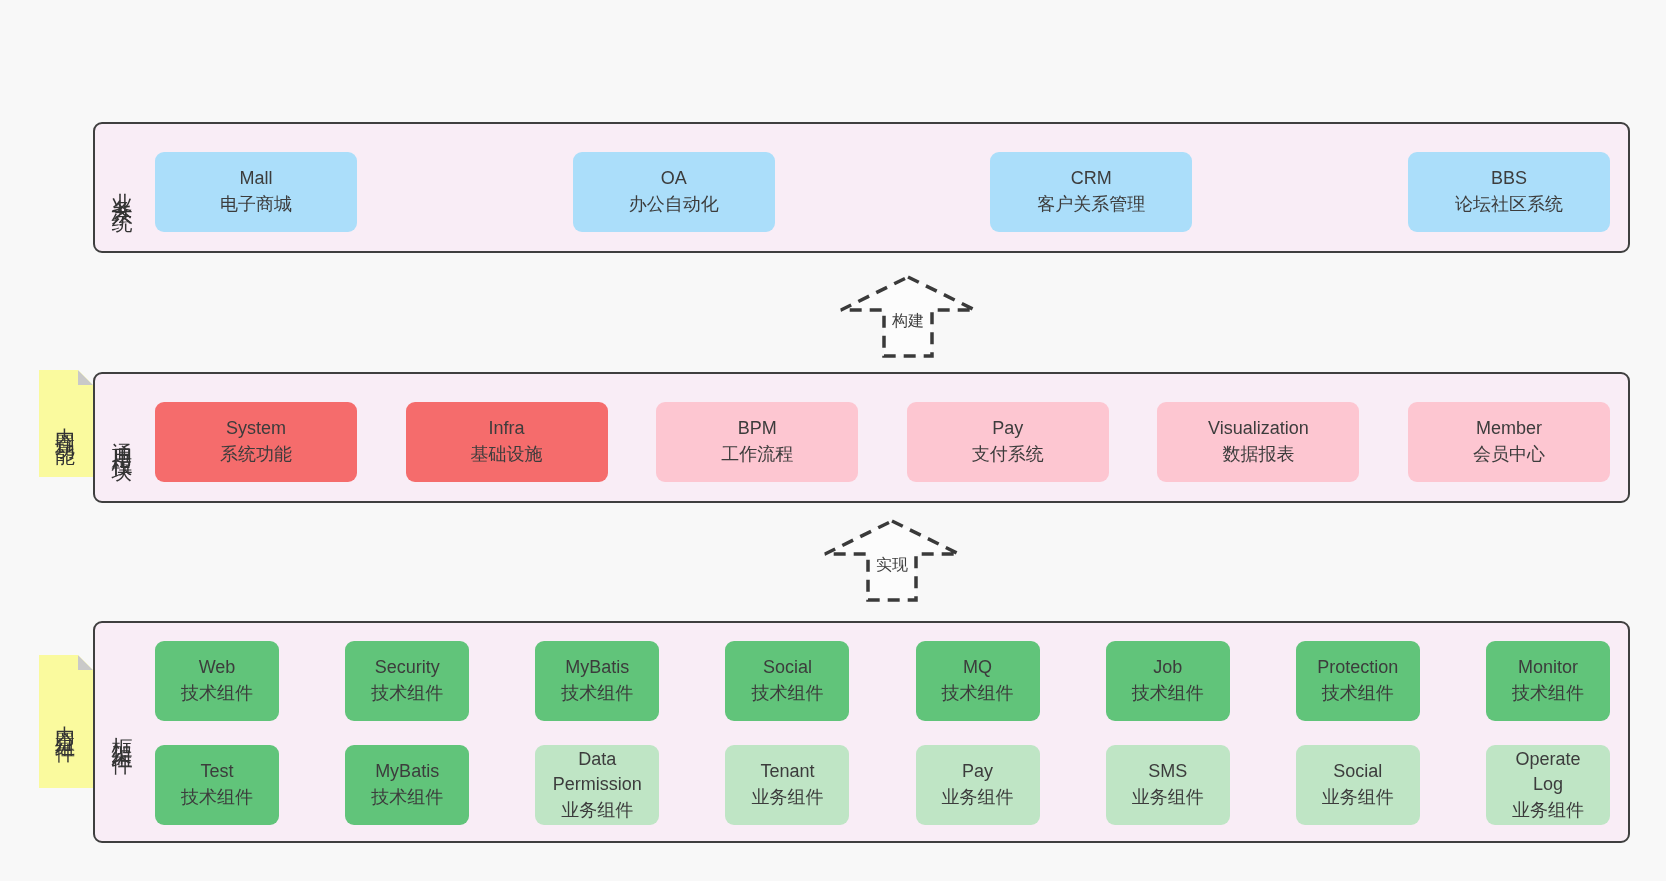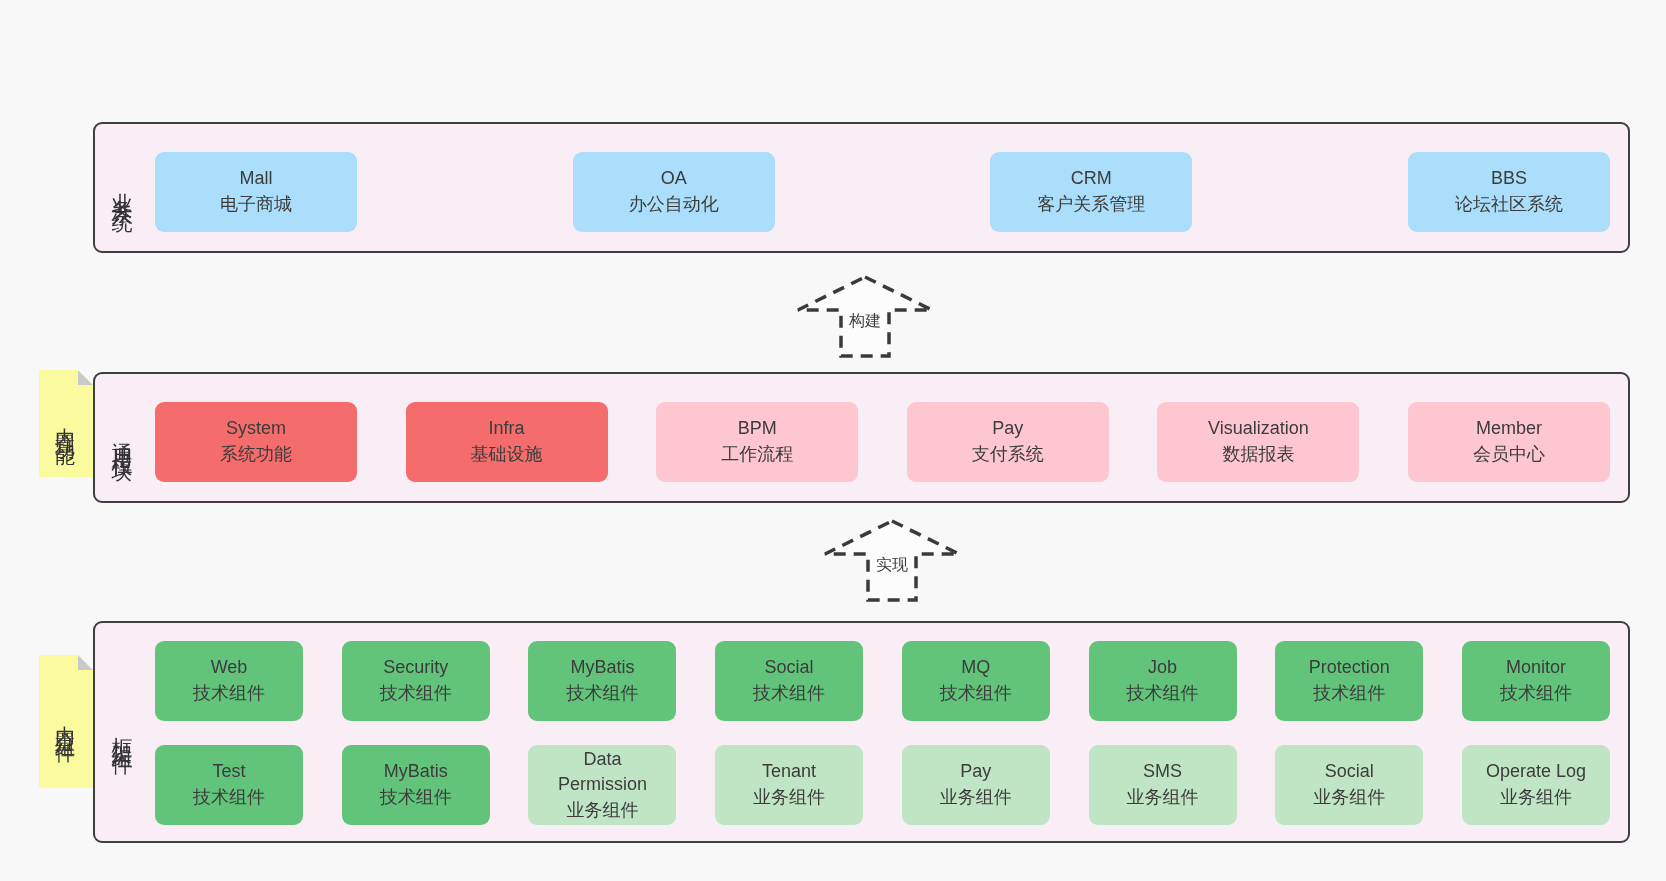--- a/index.html
+++ b/index.html
@@ -47,21 +47,21 @@
     flex-direction: column;
     align-items: center;
     justify-content: center;
     text-align: center;
     font-size: 18px;
     line-height: 1.42;
     padding: 0 16px;
     color: #3c3c3c;
   }
   .w6 { width: 202px; height: 80px; }
-  .w8 { width: 148px; height: 80px; }
+  .w8 { width: 124px; height: 80px; }
   .blue  { background: var(--blue, #abdefa); }
   .red   { background: var(--red, #f56c6c); }
   .pink  { background: var(--pink, #fdc6d1); }
   .green { background: var(--green, #61c47a); }
   .greenLight { background: var(--greenLight, #bfe5c5); }
 
   .tab {
     position: absolute;
     left: 39px;
     width: 54px;
@@ -123,21 +123,21 @@
         <span>CRM</span>
         <span>客户关系管理</span>
       </div>
       <div class="box w6 blue">
         <span>BBS</span>
         <span>论坛社区系统</span>
       </div>
     </div>
   </div>
 
-  <div class="arrow" style="left:795px; top:275px;">
+  <div class="arrow" style="left:838px; top:275px;">
     <svg viewBox="0 0 140 84">
       <polygon points="70,2 137,35 94,35 94,81 46,81 46,35 3,35" fill="#fcfcfc" stroke="#3a3a3a" stroke-width="3.5" stroke-dasharray="12 8" stroke-linejoin="miter"></polygon>
     </svg>
     <div class="arrow-label">构建</div>
   </div>
 
   <div class="tab" style="top:370px; height:107px;">
     <div class="fold"></div>
     <div class="tab-label">内置功能</div>
   </div>

